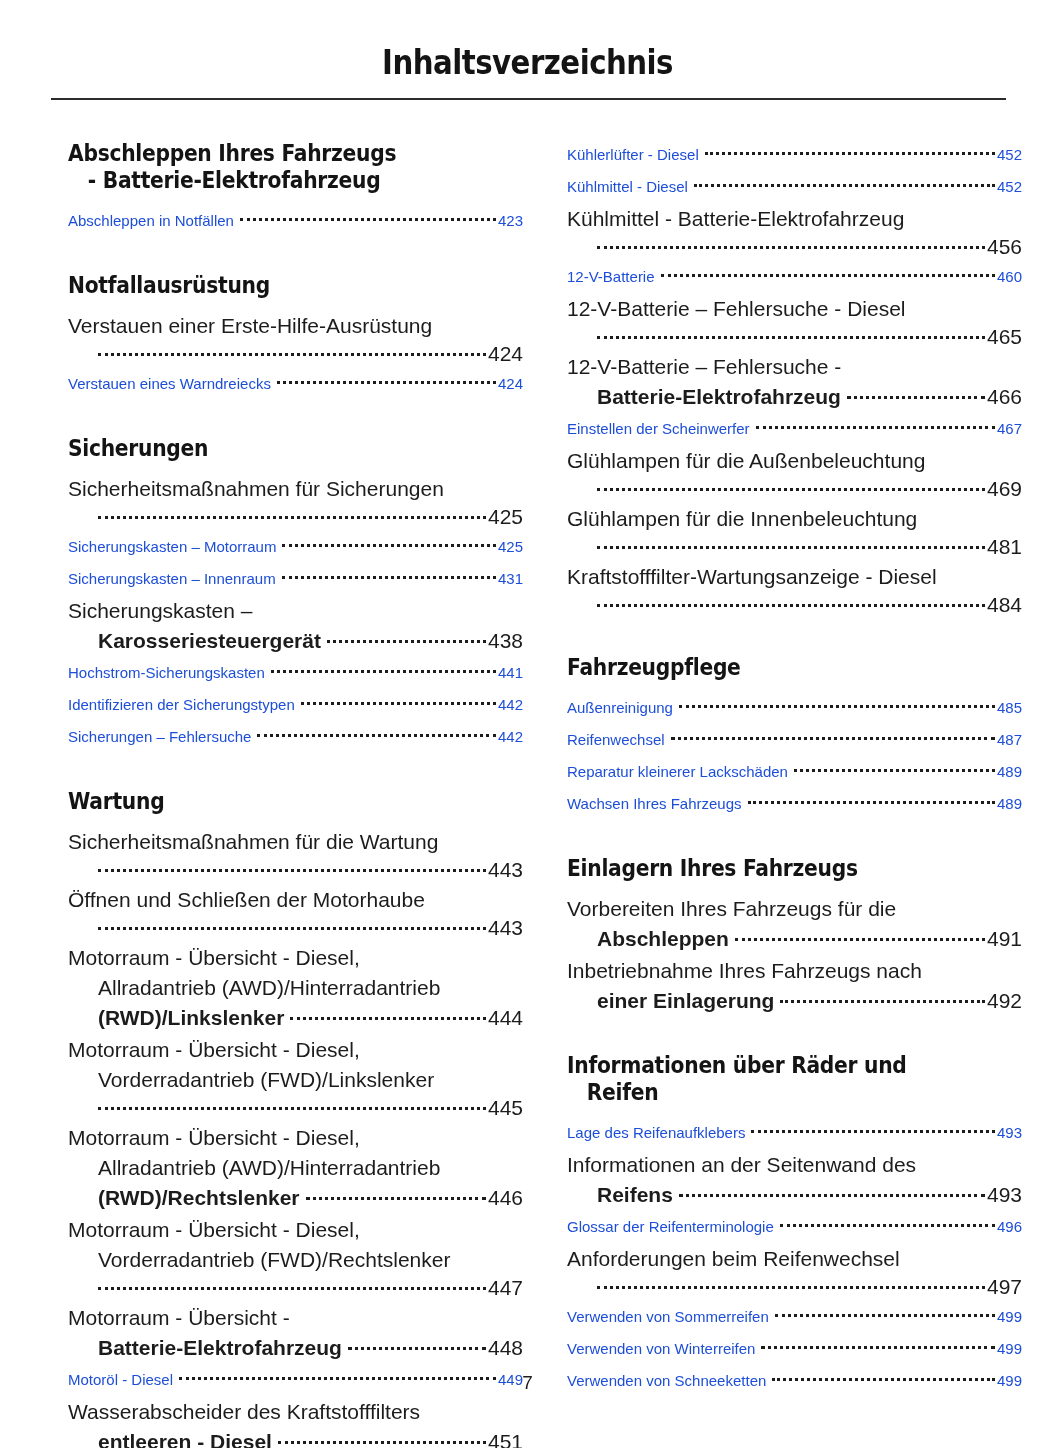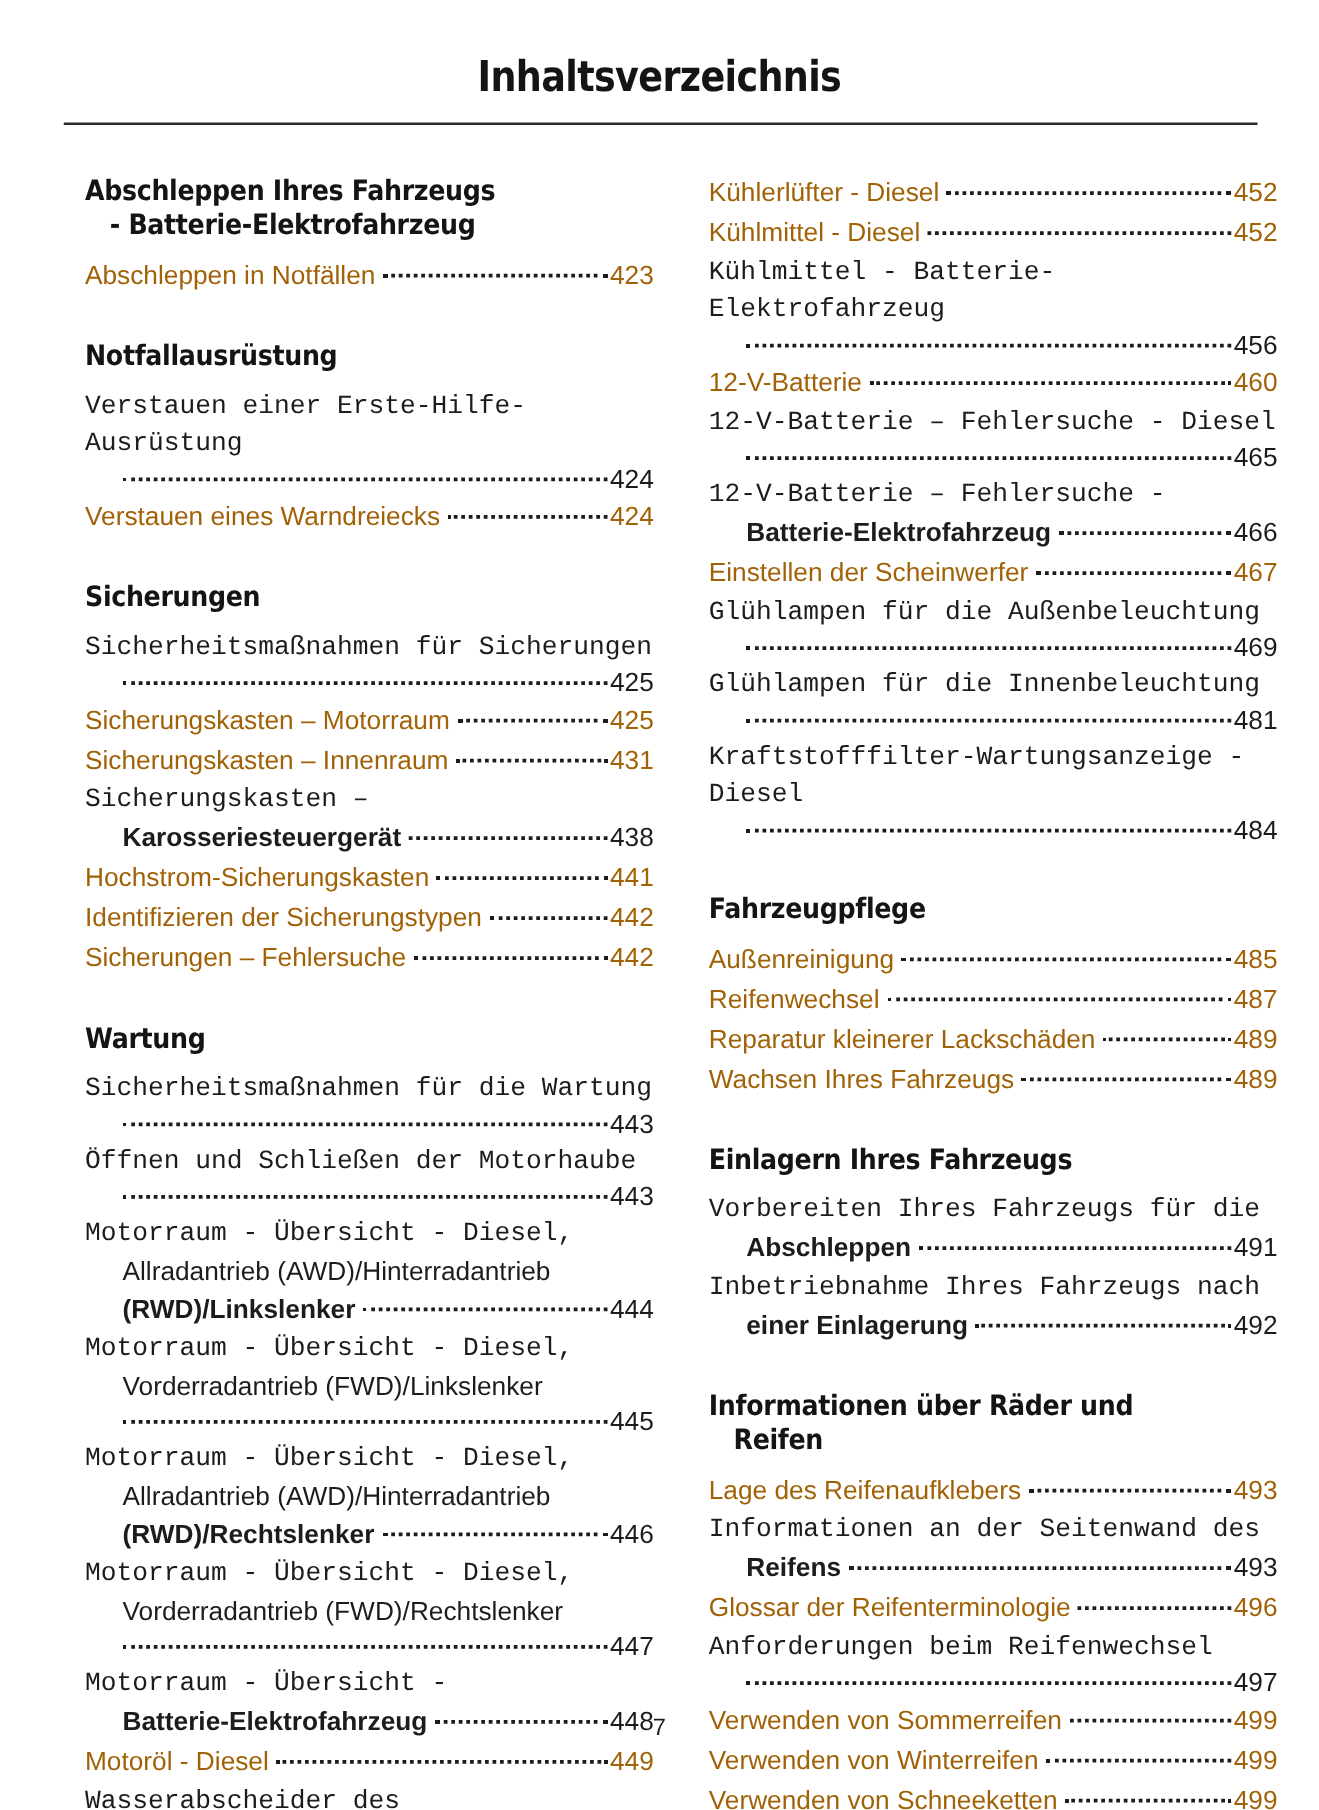--- a/index.html
+++ b/index.html
@@ -83,24 +83,24 @@
   }
 
   .sec-block { margin-bottom: 0; }
   .sec-gap-lg { height: 34px; }
   .head-gap   { height: 9px; }
 
   
   .inline-entry {
     display: flex;
     align-items: baseline;
-    font-size: 21px;
+    font-size: 15px;
     line-height: 30px;
     margin: 0 0 2px 0;
-    color: #a16207;
+    color: #1d4ed8;
     text-align: right;
   }
   .inline-entry .txt {
     flex: 0 1 auto;
     white-space: nowrap;
     overflow: hidden;
   }
   .inline-entry .fill {
     flex: 1 1 auto;
     position: relative;
@@ -115,21 +115,21 @@
     white-space: nowrap;
   }
 
   
   .wrap-entry {
     font-size: 21px;
     line-height: 30px;
     margin: 0 0 2px 0;
     color: #1c1c1c;
   }
-  .wrap-entry .l1 { display: block; font-family: Liberation Mono, monospace; }
+  .wrap-entry .l1 { display: block; }
   .wrap-entry .l2,
   .wrap-entry .l3 {
     display: block;
     padding-left: 30px;
   }
   .wrap-entry .lastline {
     display: flex;
     align-items: baseline;
     padding-left: 30px;
   }

